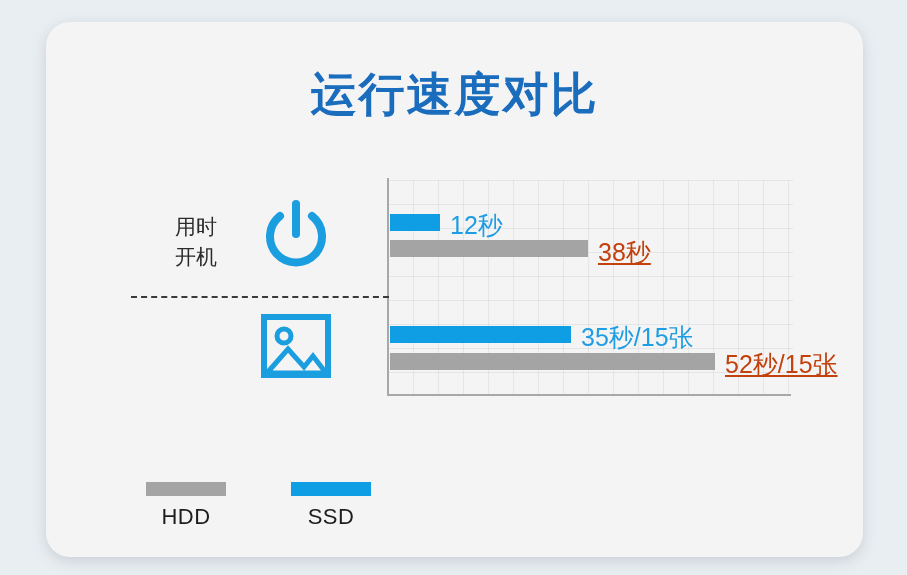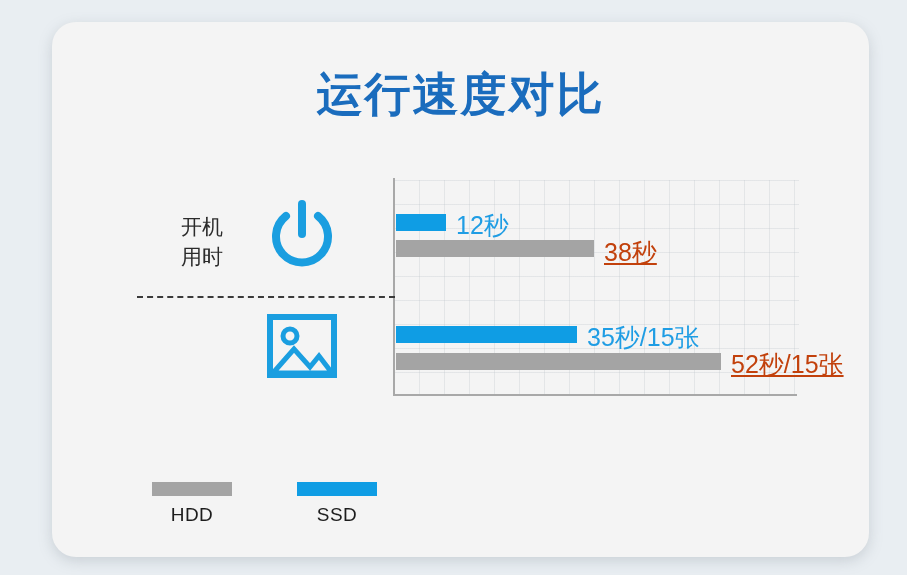--- a/index.html
+++ b/index.html
@@ -11,21 +11,21 @@
     height: 575px;
     background: #e9eef2;
     font-family: "Liberation Sans", "DejaVu Sans", sans-serif;
     overflow: hidden;
     position: relative;
   }
 
   
   #card {
     position: absolute;
-    left: 52px;
+    left: 46px;
     top: 22px;
     width: 817px;
     height: 535px;
     background: #f4f4f4;
     border-radius: 24px;
     box-shadow: 0 4px 14px rgba(120,130,140,0.28);
     overflow: hidden;
   }
 
   
@@ -143,41 +143,41 @@
   #legend-hdd { left: 0px; }
   #legend-ssd { left: 145px; }
   .legend-swatch {
     width: 80px;
     height: 14px;
     margin: 0 auto 8px auto;
   }
   .legend-swatch.hdd { background: #a4a4a4; }
   .legend-swatch.ssd { background: #0f9de4; }
   .legend-text {
-    font-size: 19px;
+    font-size: 22px;
     color: #1d1d1d;
     letter-spacing: 0.5px;
   }
 </style>
 </head>
 <body>
 
 <div id="card">
 
   <div id="title">运行速度对比</div>
 
   <div id="plot"></div>
   <div id="axis-y"></div>
   <div id="axis-x"></div>
 
   <div id="divider"></div>
 
   <div id="label-boot" class="row-label">
+    <div>用时</div>
     <div>开机</div>
-    <div>用时</div>
   </div>
 
   <div id="icon-power" class="icon-wrap">
     <svg width="80" height="80" viewBox="0 0 80 80">
       <path d="M24 22 A26 26 0 1 0 56 22" fill="none" stroke="#1a9ee0" stroke-width="8" stroke-linecap="round"></path>
       <line x1="40" y1="10" x2="40" y2="40" stroke="#1a9ee0" stroke-width="8" stroke-linecap="round"></line>
     </svg>
   </div>
 
   <div id="bar-boot-ssd" class="bar ssd"></div>

